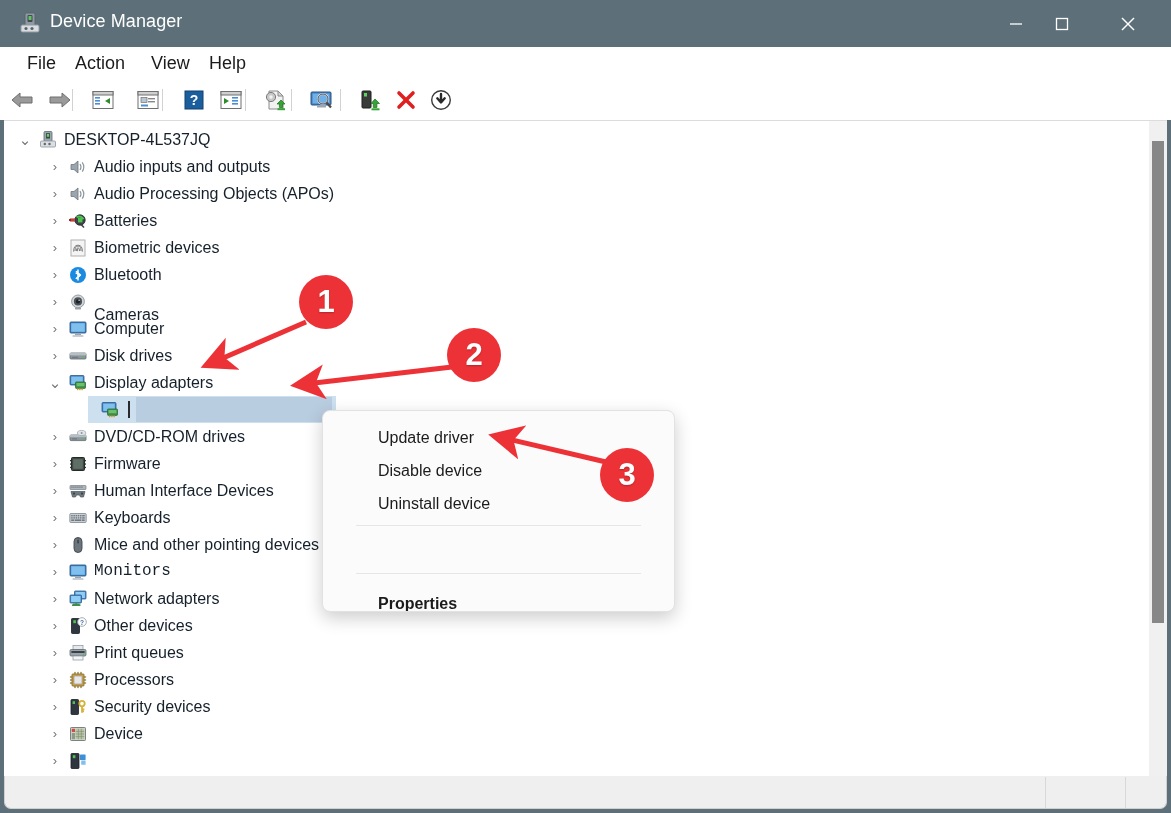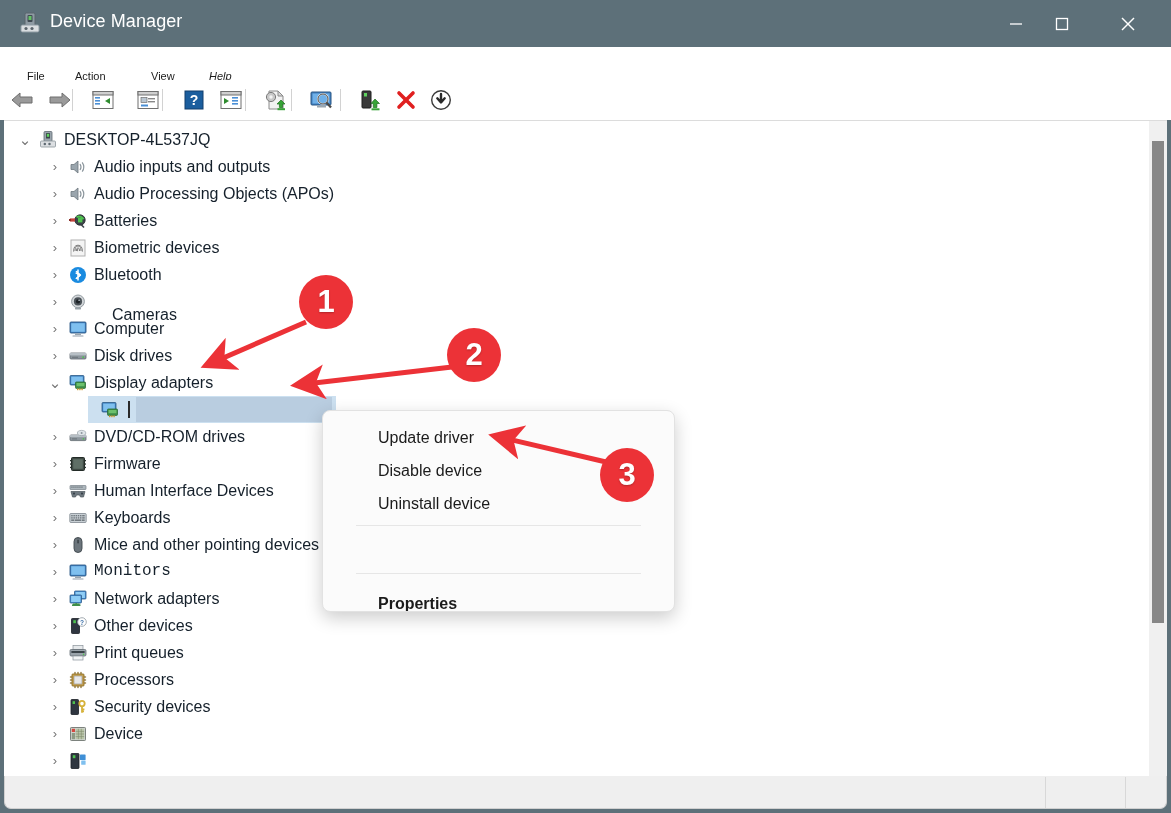--- a/index.html
+++ b/index.html
@@ -35,22 +35,22 @@
   #btn-max{right:86px;}
   #btn-close{right:20px;}
   .wbtn .gl{display:block;}
 
   
   #menubar{
     position:absolute;left:0;top:47px;width:1171px;height:33px;
     background:#ffffff;
   }
   .menu-item{
-    position:absolute;top:13px;height:33px;line-height:33px;
-    font-size:11px;color:#1b1b1b;padding:0 9px;
+    position:absolute;top:0;height:33px;line-height:33px;
+    font-size:18px;color:#1b1b1b;padding:0 9px;
     white-space:nowrap;
   }
 
   
   #toolbar{
     position:absolute;left:0;top:80px;width:1171px;height:40px;
     background:#ffffff;
   }
   .tbtn{
     position:absolute;top:4px;width:30px;height:32px;
@@ -192,21 +192,21 @@
         <line x1="2" y1="2" x2="14" y2="14" stroke="#ffffff" stroke-width="1.4"></line>
         <line x1="14" y1="2" x2="2" y2="14" stroke="#ffffff" stroke-width="1.4"></line>
       </svg>
     </div>
   </div>
 
   <div id="menubar">
       <div class="menu-item" style="left: 18px;">File</div>
       <div class="menu-item" style="left: 66px;">Action</div>
       <div class="menu-item" style="left: 142px;">View</div>
-      <div class="menu-item" style="left: 200px; font-style: italic;">Help</div>
+      <div class="menu-item" style="left: 200px;">Help</div>
     </div>
 
   <div id="toolbar">
       <div class="tbtn" style="left: 8px;">
         <svg width="26" height="20" viewBox="0 0 26 20">
           <path d="M10 3 L2 10 L10 17 L10 13 L22 13 L22 7 L10 7 Z" fill="#9a9a9a" stroke="#6e6e6e" stroke-width="1"></path>
         </svg>
       </div>
       <div class="tbtn" style="left: 44px;">
         <svg width="26" height="20" viewBox="0 0 26 20">
@@ -378,21 +378,21 @@
           <div class="chev" style="left: 44px;">›</div>
           <div class="ticon" style="left: 64px;">
             <svg width="18" height="18" viewBox="0 0 18 18">
               <circle cx="9" cy="8.4" r="6.4" fill="#d2d6d9" stroke="#8b949a" stroke-width=".9"></circle>
               <circle cx="9" cy="8.4" r="4.1" fill="#4a5258"></circle>
               <circle cx="9" cy="8.4" r="2.1" fill="#1d2226"></circle>
               <circle cx="10.1" cy="7.2" r=".8" fill="#c9d4dc"></circle>
               <rect x="6" y="14.4" width="6" height="2" rx=".6" fill="#9aa3a9"></rect>
             </svg>
           </div>
-          <div class="tlabel" style="left: 108px; margin-top: 25px;">Cameras</div>
+          <div class="tlabel" style="left: 90px; margin-top: 25px;">Cameras</div>
         </div>
         <div class="row" style="top: 194px;">
           <div class="chev" style="left: 44px;">›</div>
           <div class="ticon" style="left: 64px;">
             <svg width="18" height="18" viewBox="0 0 18 18">
               <rect x="1" y="2" width="16" height="11" rx="1" fill="#3f7fbf" stroke="#2c5a86" stroke-width=".9"></rect>
               <rect x="2.2" y="3.2" width="13.6" height="8.6" fill="#7fc0ef"></rect>
               <rect x="6" y="13.6" width="6" height="1.6" fill="#9aa6b0"></rect>
               <rect x="3.5" y="15.2" width="11" height="1.5" rx=".5" fill="#b6bfc7"></rect>
             </svg>

